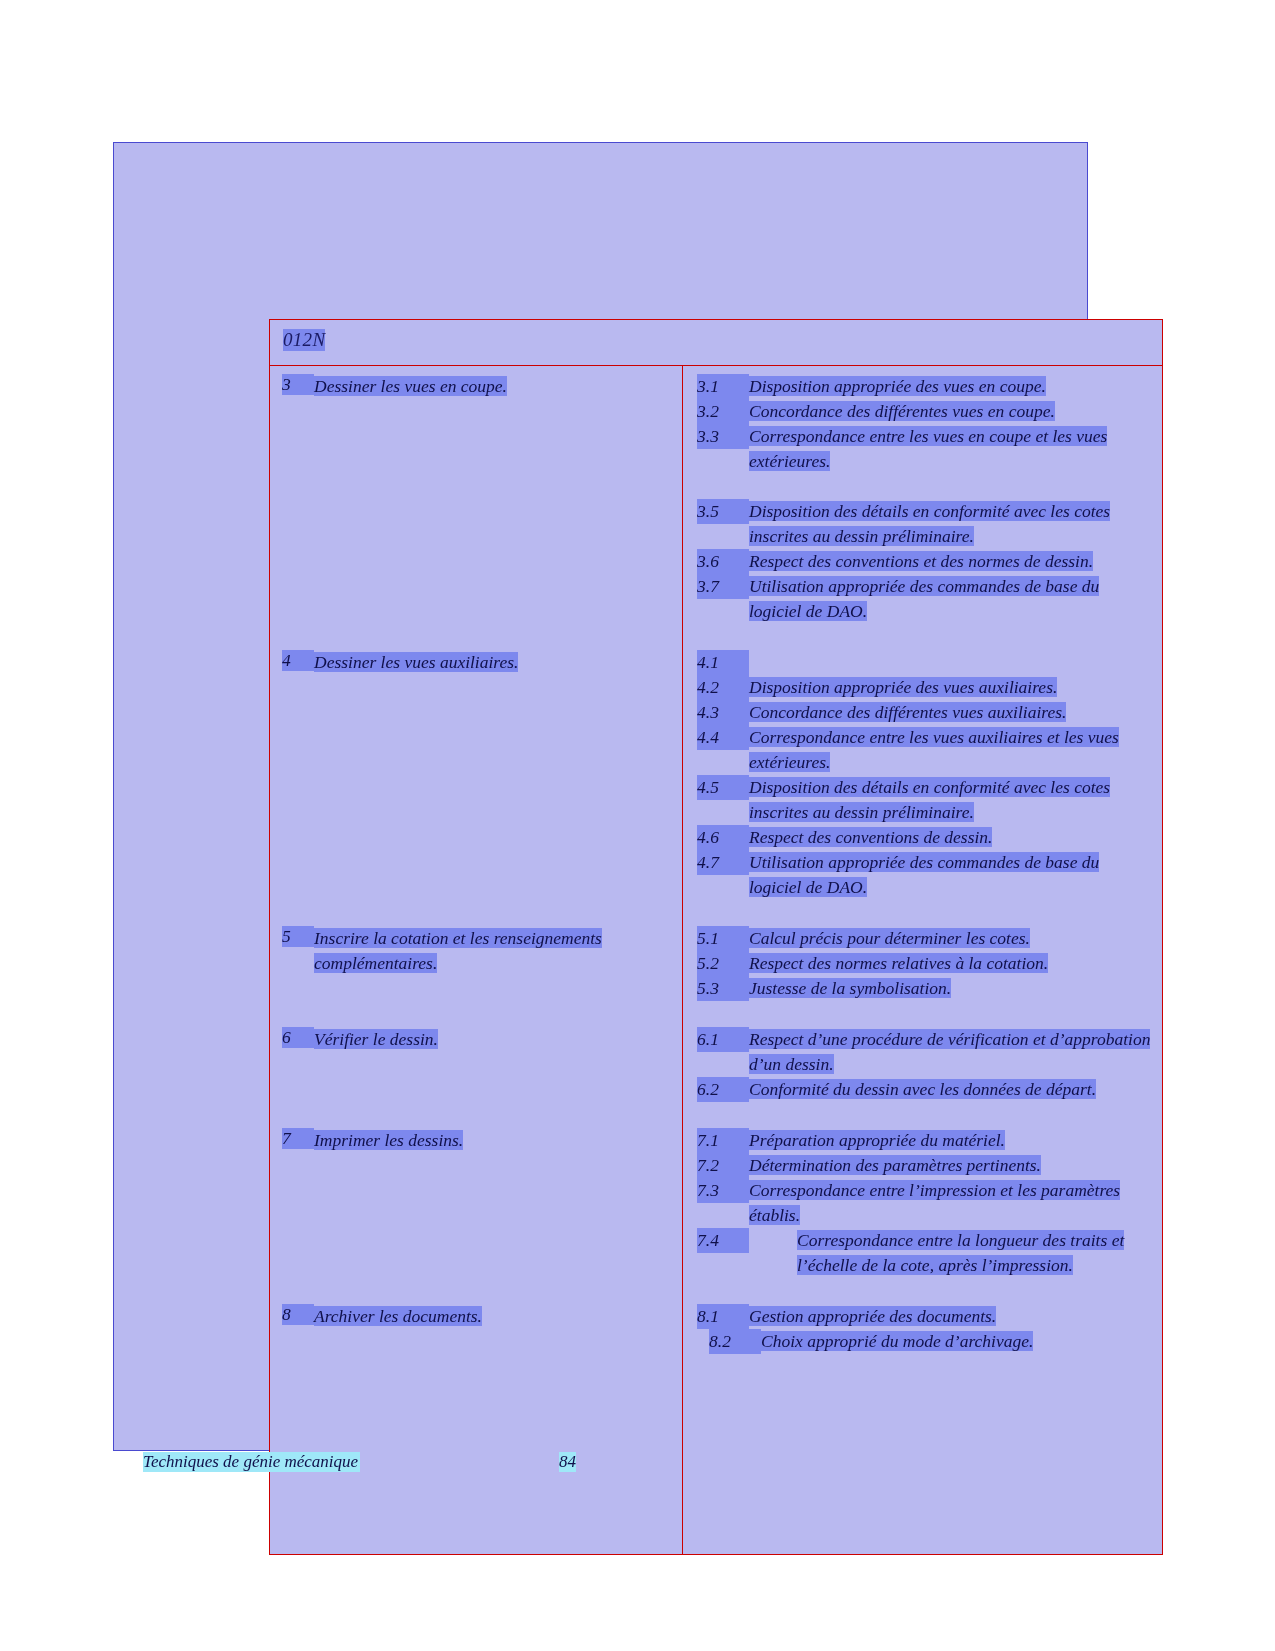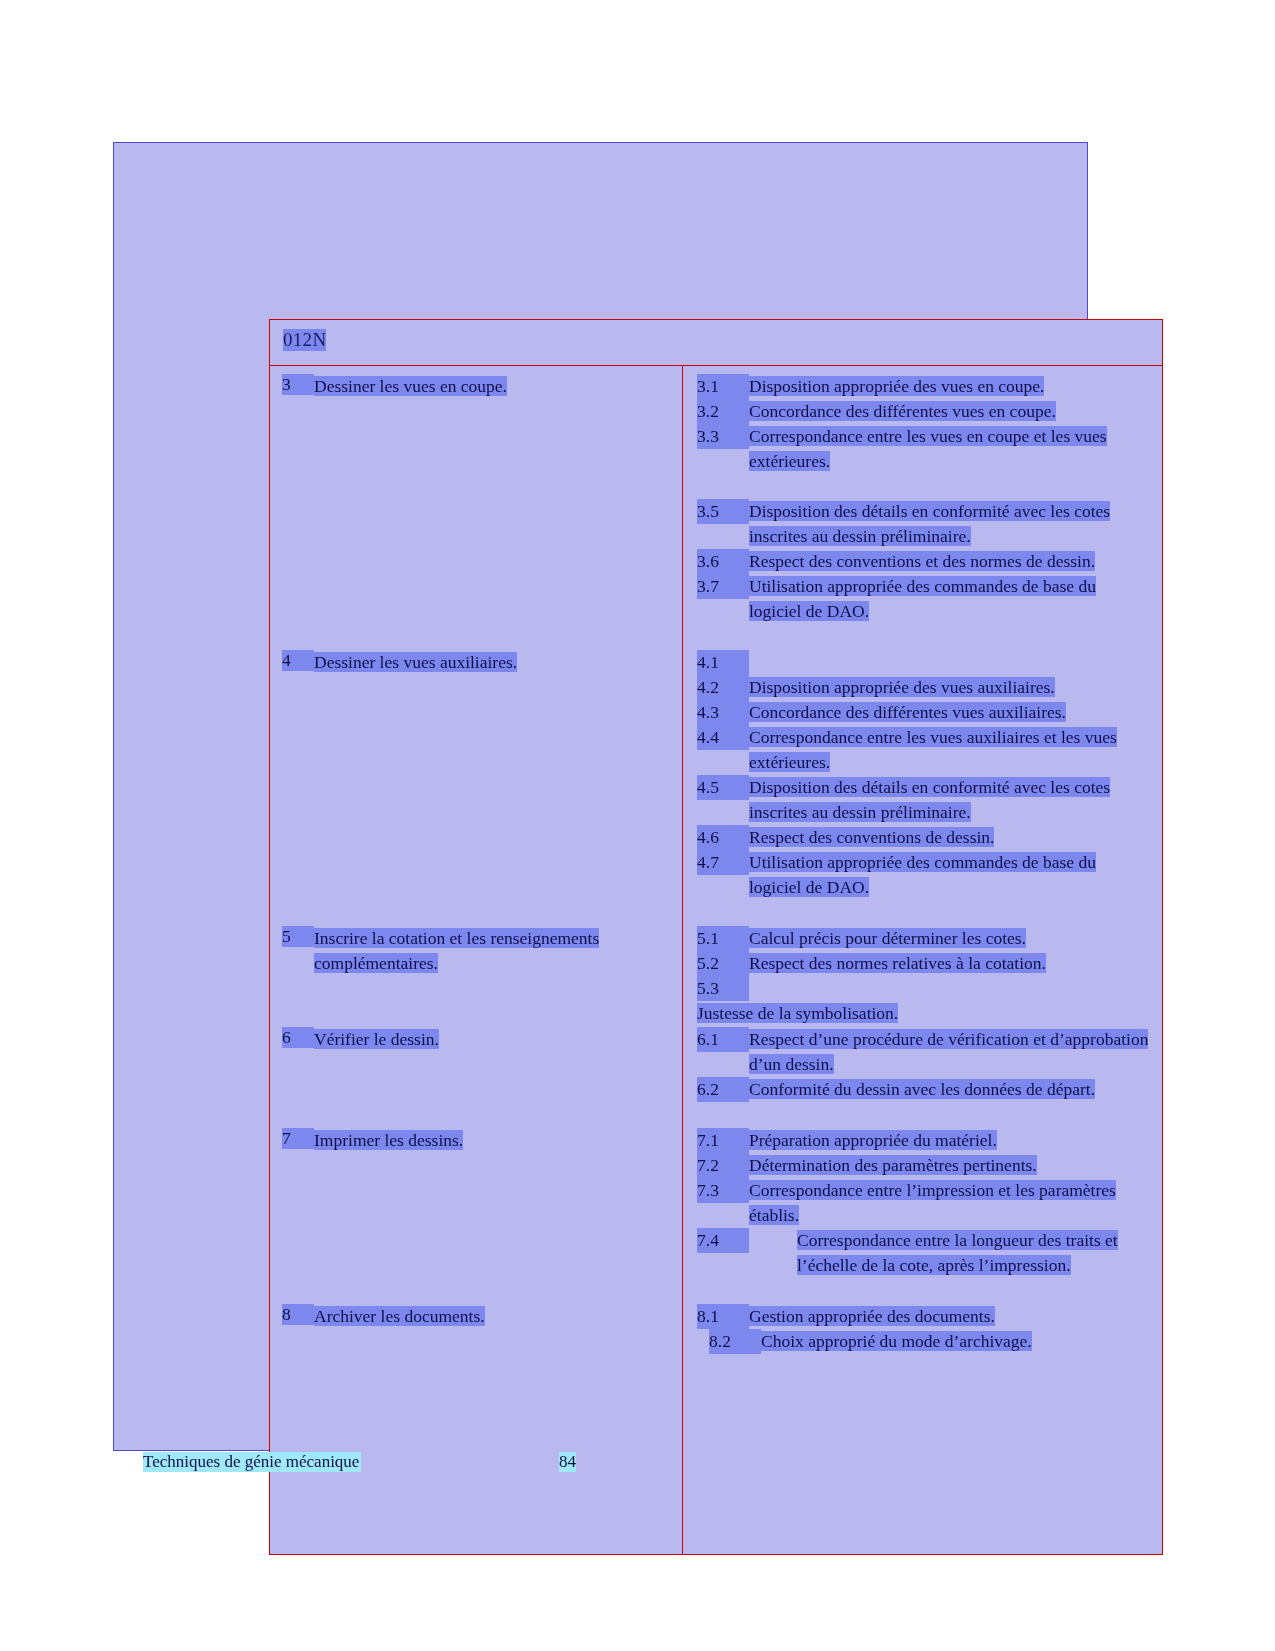--- a/index.html
+++ b/index.html
@@ -12,20 +12,21 @@
     height: 1651px;
     font-family: "Liberation Serif", serif;
     position: relative;
   }
   .page {
     position: absolute;
     left: 0; top: 0;
     width: 1275px;
     height: 1651px;
     background: #ffffff;
+    font-style: italic;
   }
   
   .outer-frame {
     position: absolute;
     left: 113px;
     top: 142px;
     width: 975px;
     height: 1309px;
     background: #b9b9f0;
     border: 1px solid #4a4ad0;
@@ -253,21 +254,21 @@
               <div class="txt"><span class="hl">Utilisation appropriée des commandes de base du logiciel de DAO.</span></div>
             </div>
             <div class="crit" style="position: absolute; top: 560px; left: 0px; right: 0px;">
               <div class="num">5.1</div>
               <div class="txt"><span class="hl">Calcul précis pour déterminer les cotes.</span></div>
             </div>
             <div class="crit" style="position: absolute; top: 585px; left: 0px; right: 0px;">
               <div class="num">5.2</div>
               <div class="txt"><span class="hl">Respect des normes relatives à la cotation.</span></div>
             </div>
-            <div class="crit" style="position: absolute; top: 610px; left: 0px; right: 12px; flex-direction: column;">
+            <div class="crit" style="position: absolute; top: 610px; left: 0px; right: 12px;">
               <div class="num">5.3</div>
               <div class="txt"><span class="hl">Justesse de la symbolisation.</span></div>
             </div>
             <div class="crit" style="position: absolute; top: 661px; left: 0px; right: 0px;">
               <div class="num">6.1</div>
               <div class="txt"><span class="hl">Respect d’une procédure de vérification et d’approbation d’un dessin.</span></div>
             </div>
             <div class="crit" style="position: absolute; top: 711px; left: 0px; right: 0px;">
               <div class="num">6.2</div>
               <div class="txt"><span class="hl">Conformité du dessin avec les données de départ.</span></div>

